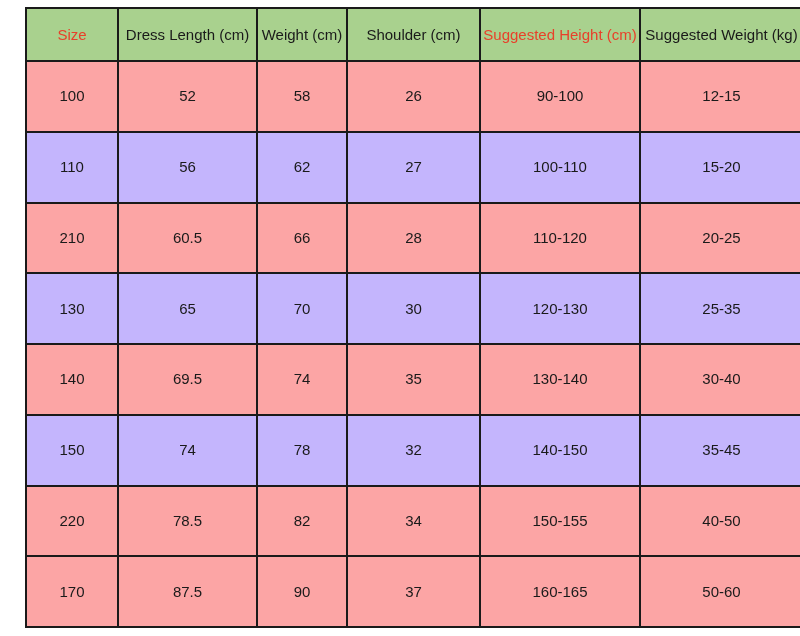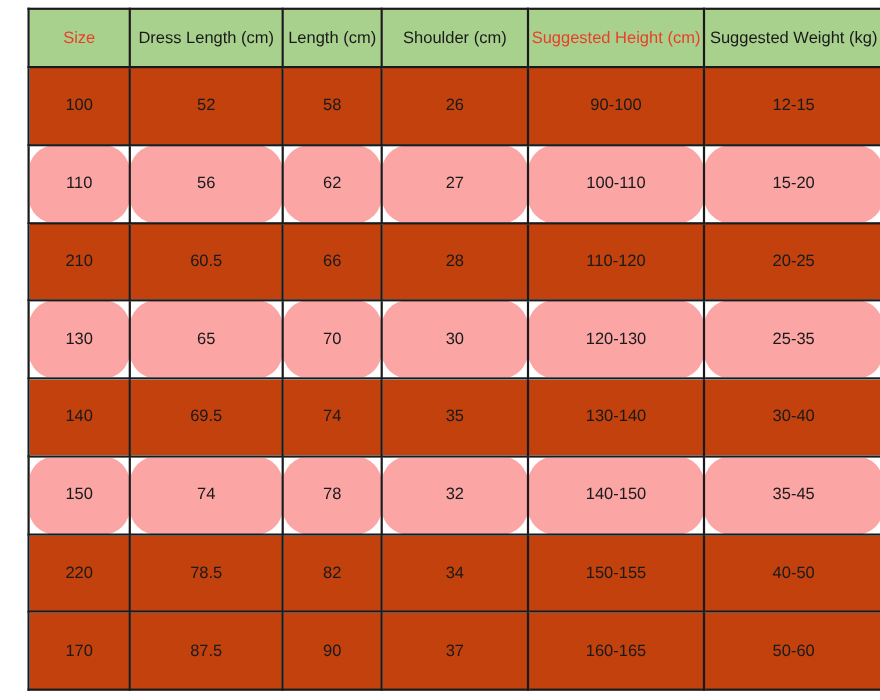--- a/index.html
+++ b/index.html
@@ -55,43 +55,43 @@
   
   thead th {
     background: #a9d18e;
     font-size: 15px;
     height: 51px;
   }
   thead th.accent { color: #e8402a; }
 
   
   tbody tr { height: 51.6px; }
-  tbody tr.alt td { background: #fca5a5; border-radius: 24px; }
-  tbody tr.plain td { background: #c2410c; }
+  tbody tr.alt td { background: #c4b5fd; }
+  tbody tr.plain td { background: #fca5a5; }
 
   td.accent { color: #e03020; }
 </style>
 </head>
 <body>
 
 <div id="size-chart-wrapper">
   <table class="size-chart">
     <colgroup>
       <col class="c-size">
       <col class="c-dress">
       <col class="c-chest">
       <col class="c-shoulder">
       <col class="c-height">
       <col class="c-weight">
     </colgroup>
     <thead>
       <tr>
           <th class="accent">Size</th>
           <th>Dress Length (cm)</th>
-          <th>Length (cm)</th>
+          <th>Weight (cm)</th>
           <th>Shoulder (cm)</th>
           <th class="accent">Suggested Height (cm)</th>
           <th>Suggested Weight (kg)</th>
         </tr>
     </thead>
     <tbody>
         <tr class="plain">
           <td class="accent">100</td>
           <td>52</td>
           <td>58</td>

